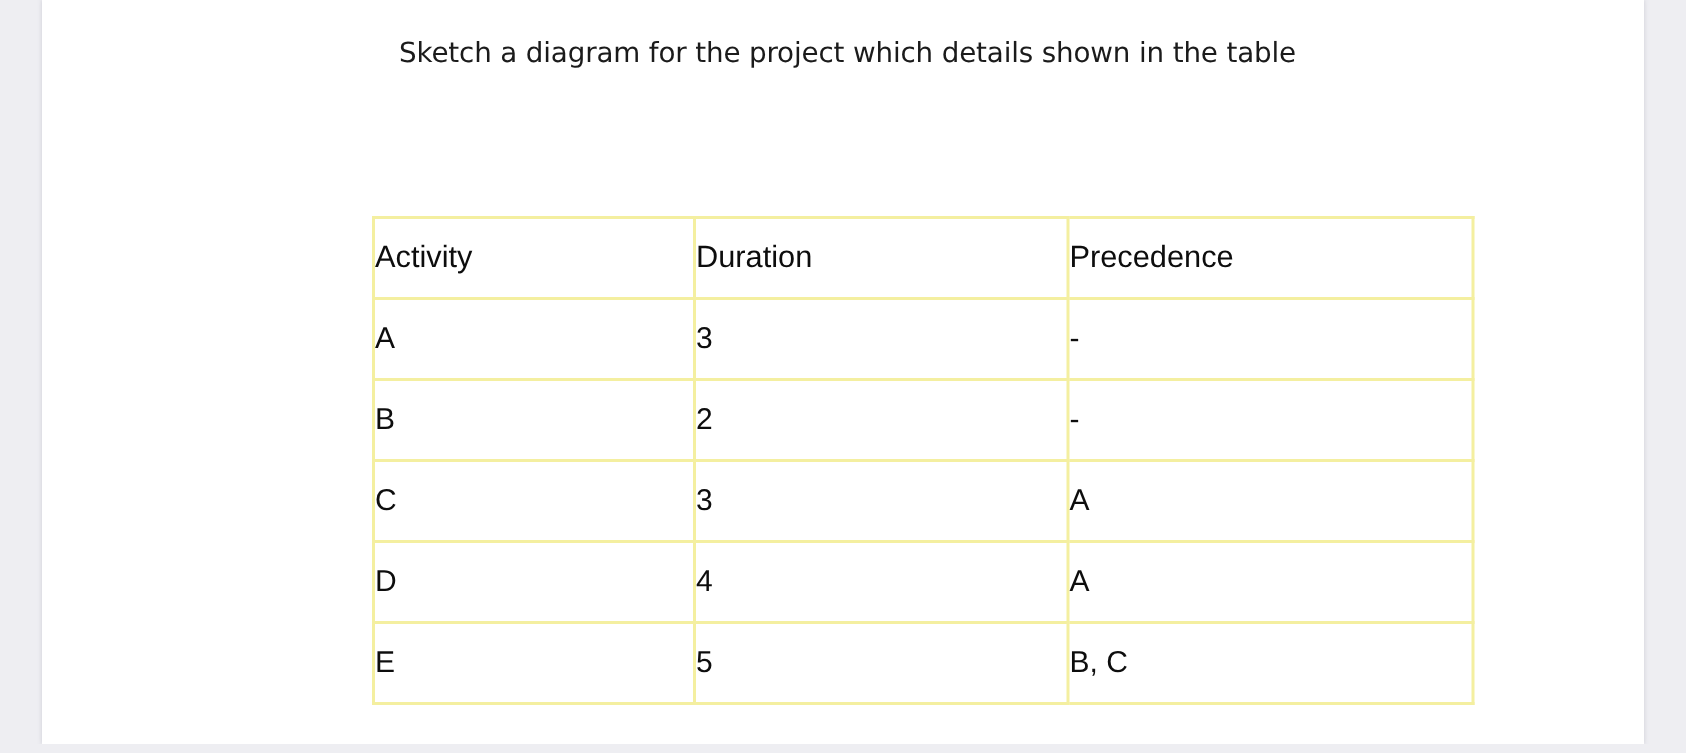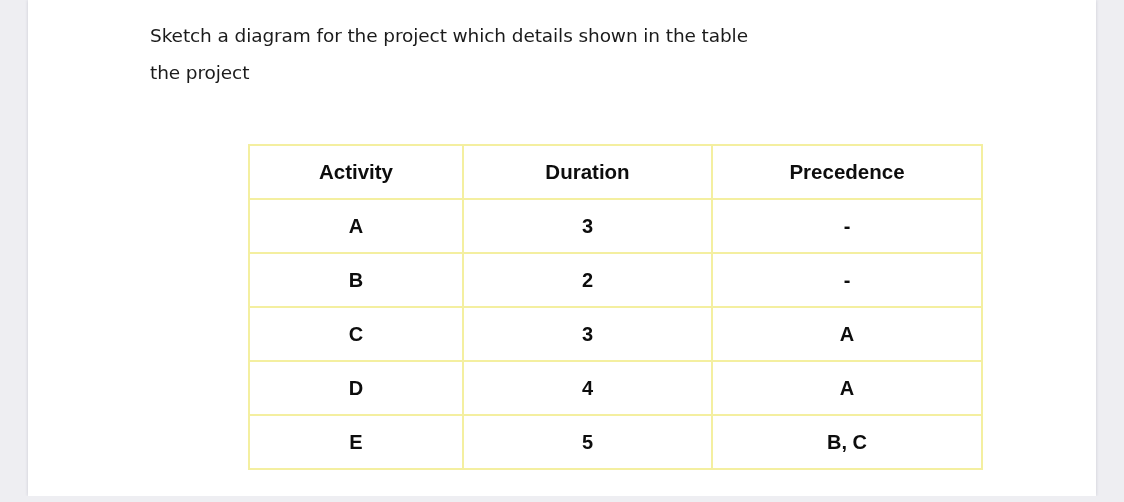--- a/index.html
+++ b/index.html
@@ -49,20 +49,21 @@
     width: 830px;
   }
 
   .question-line {
     font-family: "DejaVu Sans", sans-serif;
     font-size: 18.5px;
     line-height: 36.5px;
     color: #1b1b1b;
     white-space: nowrap;
     letter-spacing: -0.1px;
+    text-align: center;
   }
 
   .table-wrap {
     position: absolute;
     left: 220px;
     top: 144px;
   }
 
   table.activity-table {
     border-collapse: collapse;
@@ -72,44 +73,43 @@
 
   table.activity-table col.c-activity   { width: 214px; }
   table.activity-table col.c-duration   { width: 249px; }
   table.activity-table col.c-precedence { width: 270px; }
 
   table.activity-table th,
   table.activity-table td {
     border: 2px solid #f4efa0;
     height: 52px;
     padding: 0;
-    text-align: center;
+    text-align: left;
     vertical-align: middle;
     font-family: "Liberation Sans", sans-serif;
     font-size: 20px;
-    font-weight: bold;
+    font-weight: normal;
     color: #0d0d0d;
     background: #ffffff;
     line-height: 1;
   }
 
   table.activity-table th {
     font-size: 20.5px;
   }
 </style>
 </head>
 <body>
 
 <div class="viewport">
 
   <div class="page">
 
     <div class="question-block">
       <div class="question-line">Sketch a diagram for the project which details shown in the table</div>
-      <div class="question-line">the project</div>
     </div>
 
     <div class="table-wrap">
       <table class="activity-table">
         <colgroup>
           <col class="c-activity">
           <col class="c-duration">
           <col class="c-precedence">
         </colgroup>
         <thead>

